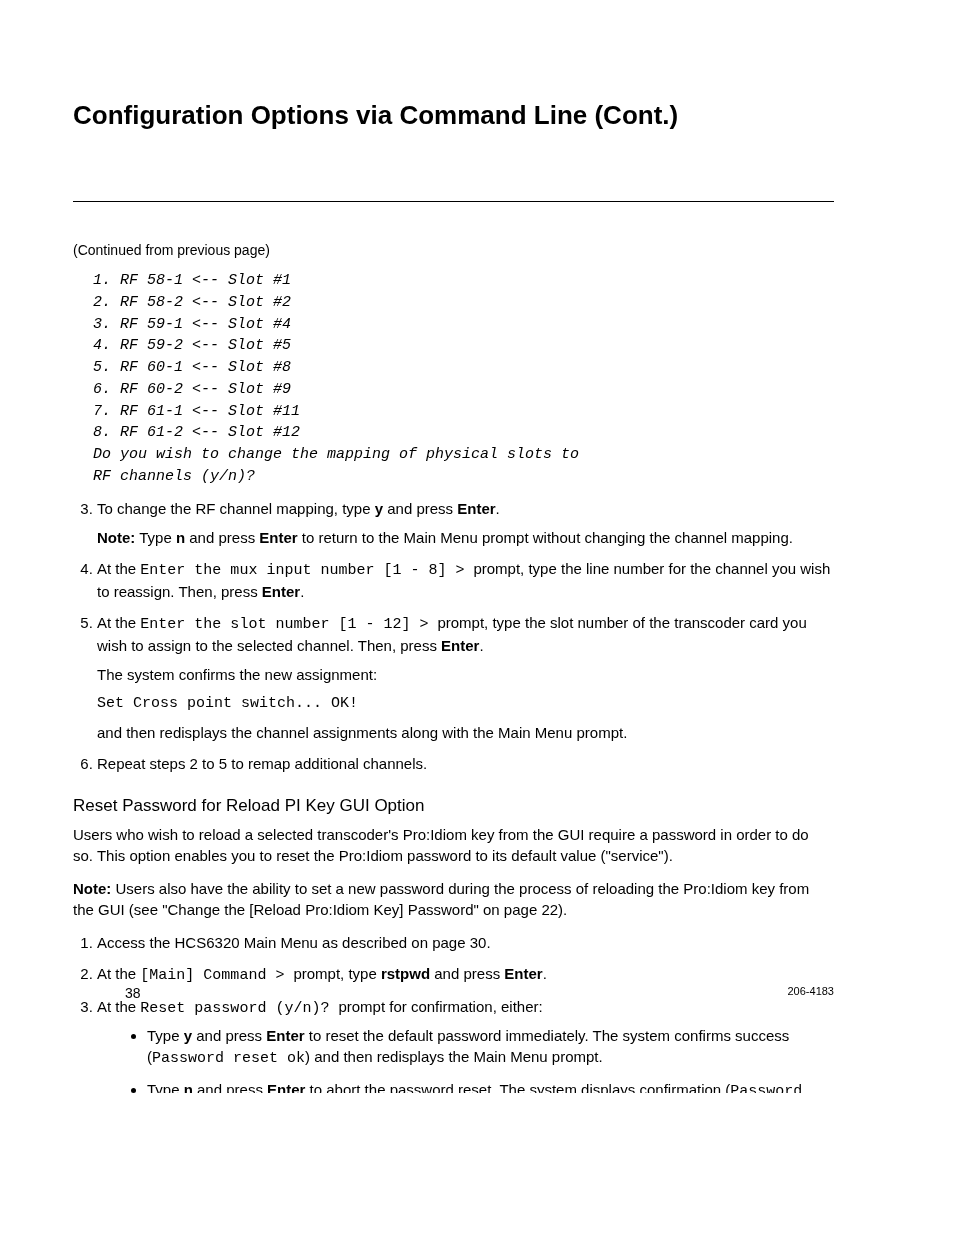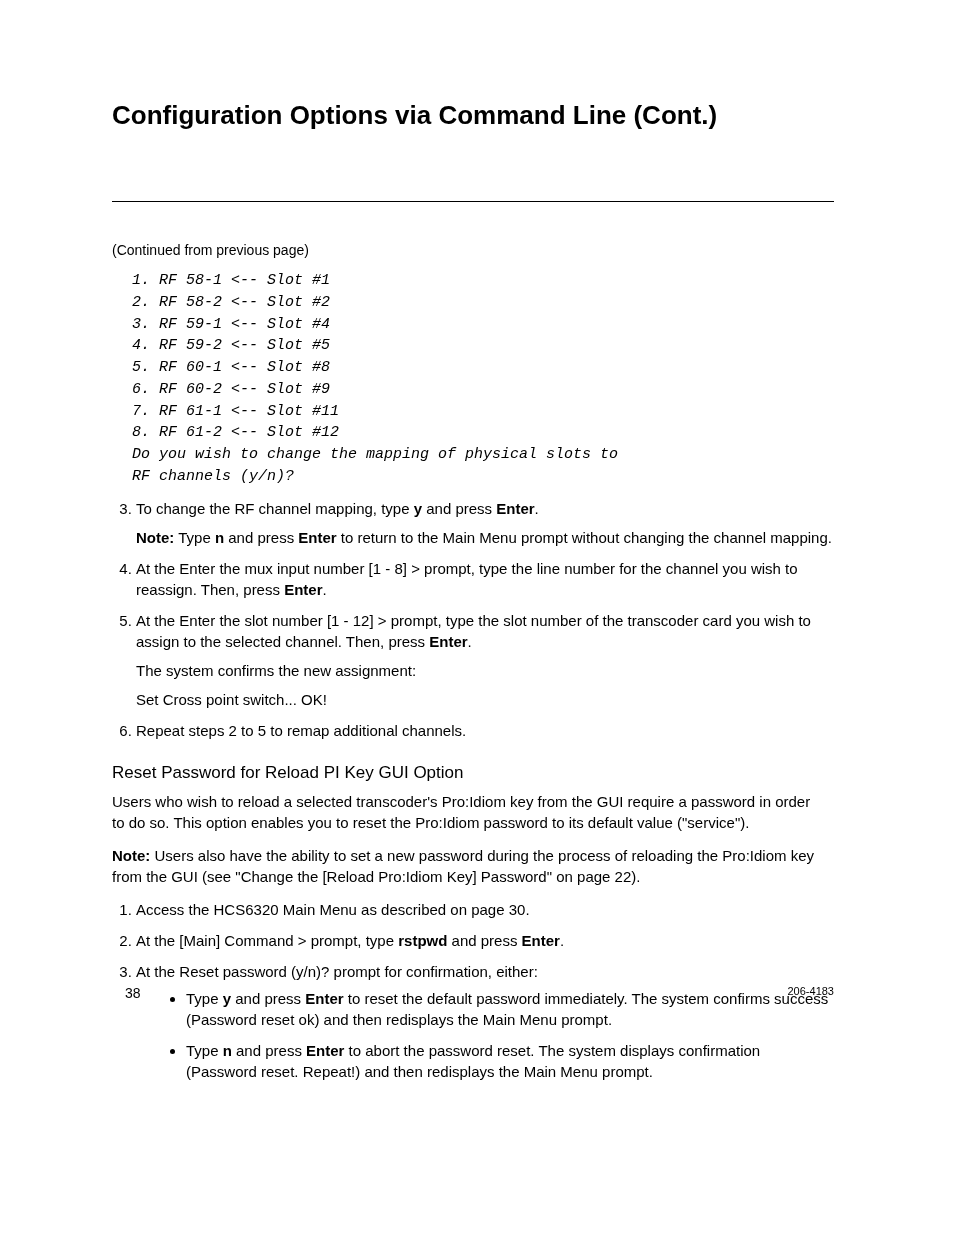--- a/index.html
+++ b/index.html
@@ -7,21 +7,21 @@
     font-size: 15px;
     color: #000;
     background: #fff;
     margin: 0;
     padding: 0;
   }
   .page {
     width: 954px;
     height: 1093px;
     box-sizing: border-box;
-    padding: 100px 120px 40px 112px;
+    padding: 100px 120px 40px 73px;
     position: relative;
   }
   h1 {
     font-size: 26px;
     font-weight: bold;
     margin: 0 0 70px 0;
   }
   .hr {
     border: none;
     border-top: 1.5px solid #000;
@@ -42,21 +42,21 @@
   }
   ol.steps {
     margin: 0 0 14px 0;
     padding-left: 24px;
   }
   ol.steps > li {
     margin-bottom: 10px;
     line-height: 1.4;
   }
   .mono {
-    font-family: Liberation Sans, sans-serif;
+    font-family: Liberation Mono, monospace;
   }
   h2 {
     font-size: 17px;
     font-weight: normal;
     margin: 22px 0 8px 0;
   }
   p.body {
     margin: 0 17px 12px 0;
     line-height: 1.4;
   }
@@ -112,20 +112,21 @@
         <b>Note:</b><span> Type </span><b>n</b><span> and press </span><b>Enter</b><span> to return to the Main Menu prompt without changing the channel mapping.</span>
       </div>
     </li>
     <li>
       <span>At the </span><span class="mono">Enter the mux input number [1 - 8] &gt; </span><span>prompt, type the line number for the channel you wish to reassign. Then, press </span><b>Enter</b><span>.</span>
     </li>
     <li>
       <span>At the </span><span class="mono">Enter the slot number [1 - 12] &gt; </span><span>prompt, type the slot number of the transcoder card you wish to assign to the selected channel. Then, press </span><b>Enter</b><span>.</span>
       <div class="sub">The system confirms the new assignment:</div>
       <div class="sub mono">Set Cross point switch... OK!</div>
+      <div class="sub">and then redisplays the channel assignments along with the Main Menu prompt.</div>
     </li>
     <li>Repeat steps 2 to 5 to remap additional channels.</li>
   </ol>
 
   <h2>Reset Password for Reload PI Key GUI Option</h2>
 
   <p class="body">Users who wish to reload a selected transcoder's Pro:Idiom key from the GUI require a password in order to do so. This option enables you to reset the Pro:Idiom password to its default value ("service").</p>
 
   <p class="body">
     <b>Note:</b><span> Users also have the ability to set a new password during the process of reloading the Pro:Idiom key from the GUI (see "Change the [Reload Pro:Idiom Key] Password" on page 22).</span>

